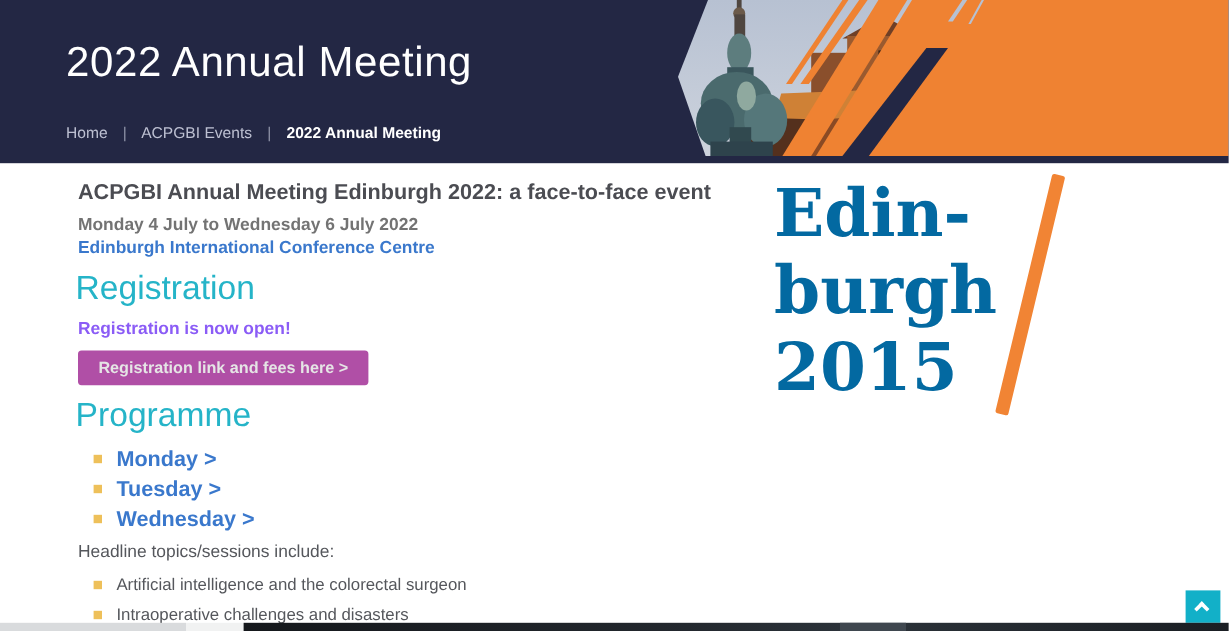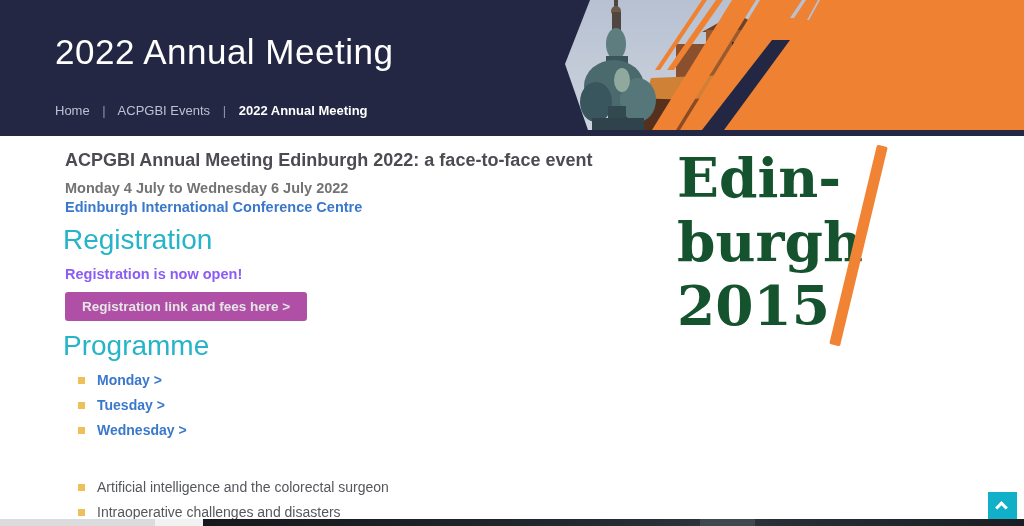--- a/index.html
+++ b/index.html
@@ -14,42 +14,42 @@
   .breadcrumb { position:absolute; left:55px; top:103px; font-size:13px; color:#bdc0d2; }
   .breadcrumb .crumb { color:#bdc0d2; cursor:pointer; }
   .breadcrumb .crumb.current { color:#ffffff; font-weight:700; cursor:default; }
   .breadcrumb .sep { color:#8f93a8; margin:0 9px; }
 
   .header-art { position:absolute; left:556px; top:0; width:468px; height:130px;
                 clip-path:polygon(34px 0, 100% 0, 100% 100%, 32px 100%, 9px 64px); }
   .header-art svg { display:block; }
 
   
-  .event-logo { position:absolute; left:677px; top:146px; color:#14532d;
+  .event-logo { position:absolute; left:645px; top:146px; color:#0369a1;
                 font-family:"DejaVu Serif",serif; font-weight:700;
                 font-size:55px; line-height:64px; letter-spacing:0px; }
   .logo-slash { position:absolute; left:853px; top:143px; width:11px; height:205px;
                 background:#f18434; transform:rotate(13.5deg); border-radius:2px; }
 
   
   .intro-heading { position:absolute; left:65px; top:150px; font-size:18px; font-weight:700; color:#4b4c52; }
   .dates-line    { position:absolute; left:65px; top:180px; font-size:14.5px; font-weight:700; color:#737373; }
   .venue-link    { position:absolute; left:65px; top:199px; font-size:14.5px; font-weight:700;
                    color:#3a78cc; text-decoration:none; cursor:pointer; }
   .section-heading { position:absolute; left:63px; font-size:28px; font-weight:500; color:#25b4c8; }
   .h-registration { top:224px; }
   .h-programme    { top:330px; }
   .reg-open { position:absolute; left:65px; top:266px; font-size:14.5px; font-weight:700; color:#8b5cf6; }
   .reg-button { position:absolute; left:65px; top:292px; height:29px; padding:0 17px;
                 background:#b04fa6; color:#e5e5e5; border:none; border-radius:3px;
                 font-size:13.5px; font-weight:700; line-height:29px; cursor:pointer;
                 font-family:"Liberation Sans","DejaVu Sans",sans-serif; }
   .bullet-row { position:absolute; left:78px; display:flex; align-items:center; }
   .bullet-sq { width:7px; height:7px; background:#eec05a; margin-right:12px; flex:none; }
-  .day-link { font-size:14px; font-weight:700; color:#3a78cc; text-decoration:none; cursor:pointer; }
+  .day-link { font-size:18px; font-weight:700; color:#3a78cc; text-decoration:none; cursor:pointer; }
   .day-1 { top:372px; } .day-2 { top:397px;text-align:right; } .day-3 { top:422px; }
   .topics-intro { position:absolute; left:65px; top:452px; font-size:14.5px; color:#55575c; }
   .topic-text { font-size:14px; color:#55575c; }
   .topic-1 { top:479px; } .topic-2 { top:504px; }
 
   
   .scroll-top { position:absolute; left:988px; top:492px; width:29px; height:27px;
                 background:#12b0c8; border:none; cursor:pointer; }
   .chev-up { position:absolute; left:9px; top:11px; width:9px; height:9px;
              border-top:3px solid #ffffff; border-left:3px solid #ffffff;
@@ -155,20 +155,21 @@
   </div>
   <div class="bullet-row day-2">
     <span class="bullet-sq"></span>
     <a class="day-link">Tuesday &gt;</a>
   </div>
   <div class="bullet-row day-3">
     <span class="bullet-sq"></span>
     <a class="day-link">Wednesday &gt;</a>
   </div>
 
+  <div class="topics-intro">Headline topics/sessions include:</div>
 
   <div class="bullet-row topic-1">
     <span class="bullet-sq"></span>
     <span class="topic-text">Artificial intelligence and the colorectal surgeon</span>
   </div>
   <div class="bullet-row topic-2">
     <span class="bullet-sq"></span>
     <span class="topic-text">Intraoperative challenges and disasters</span>
   </div>
 

